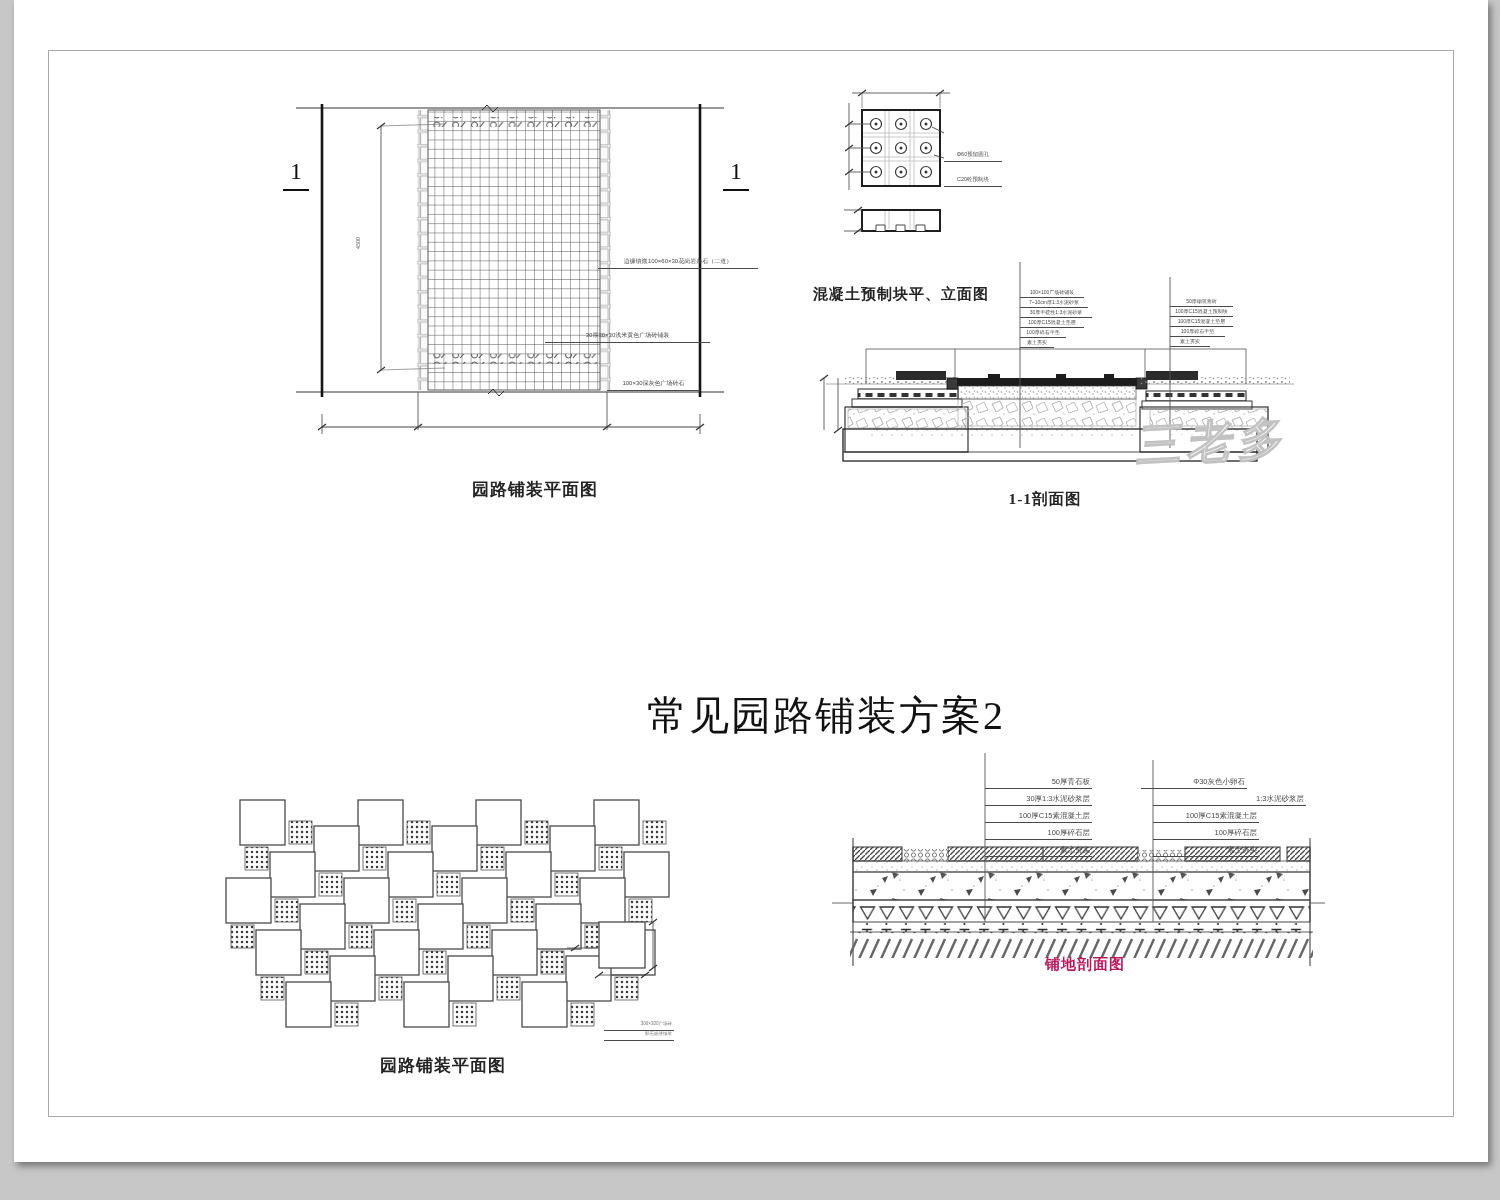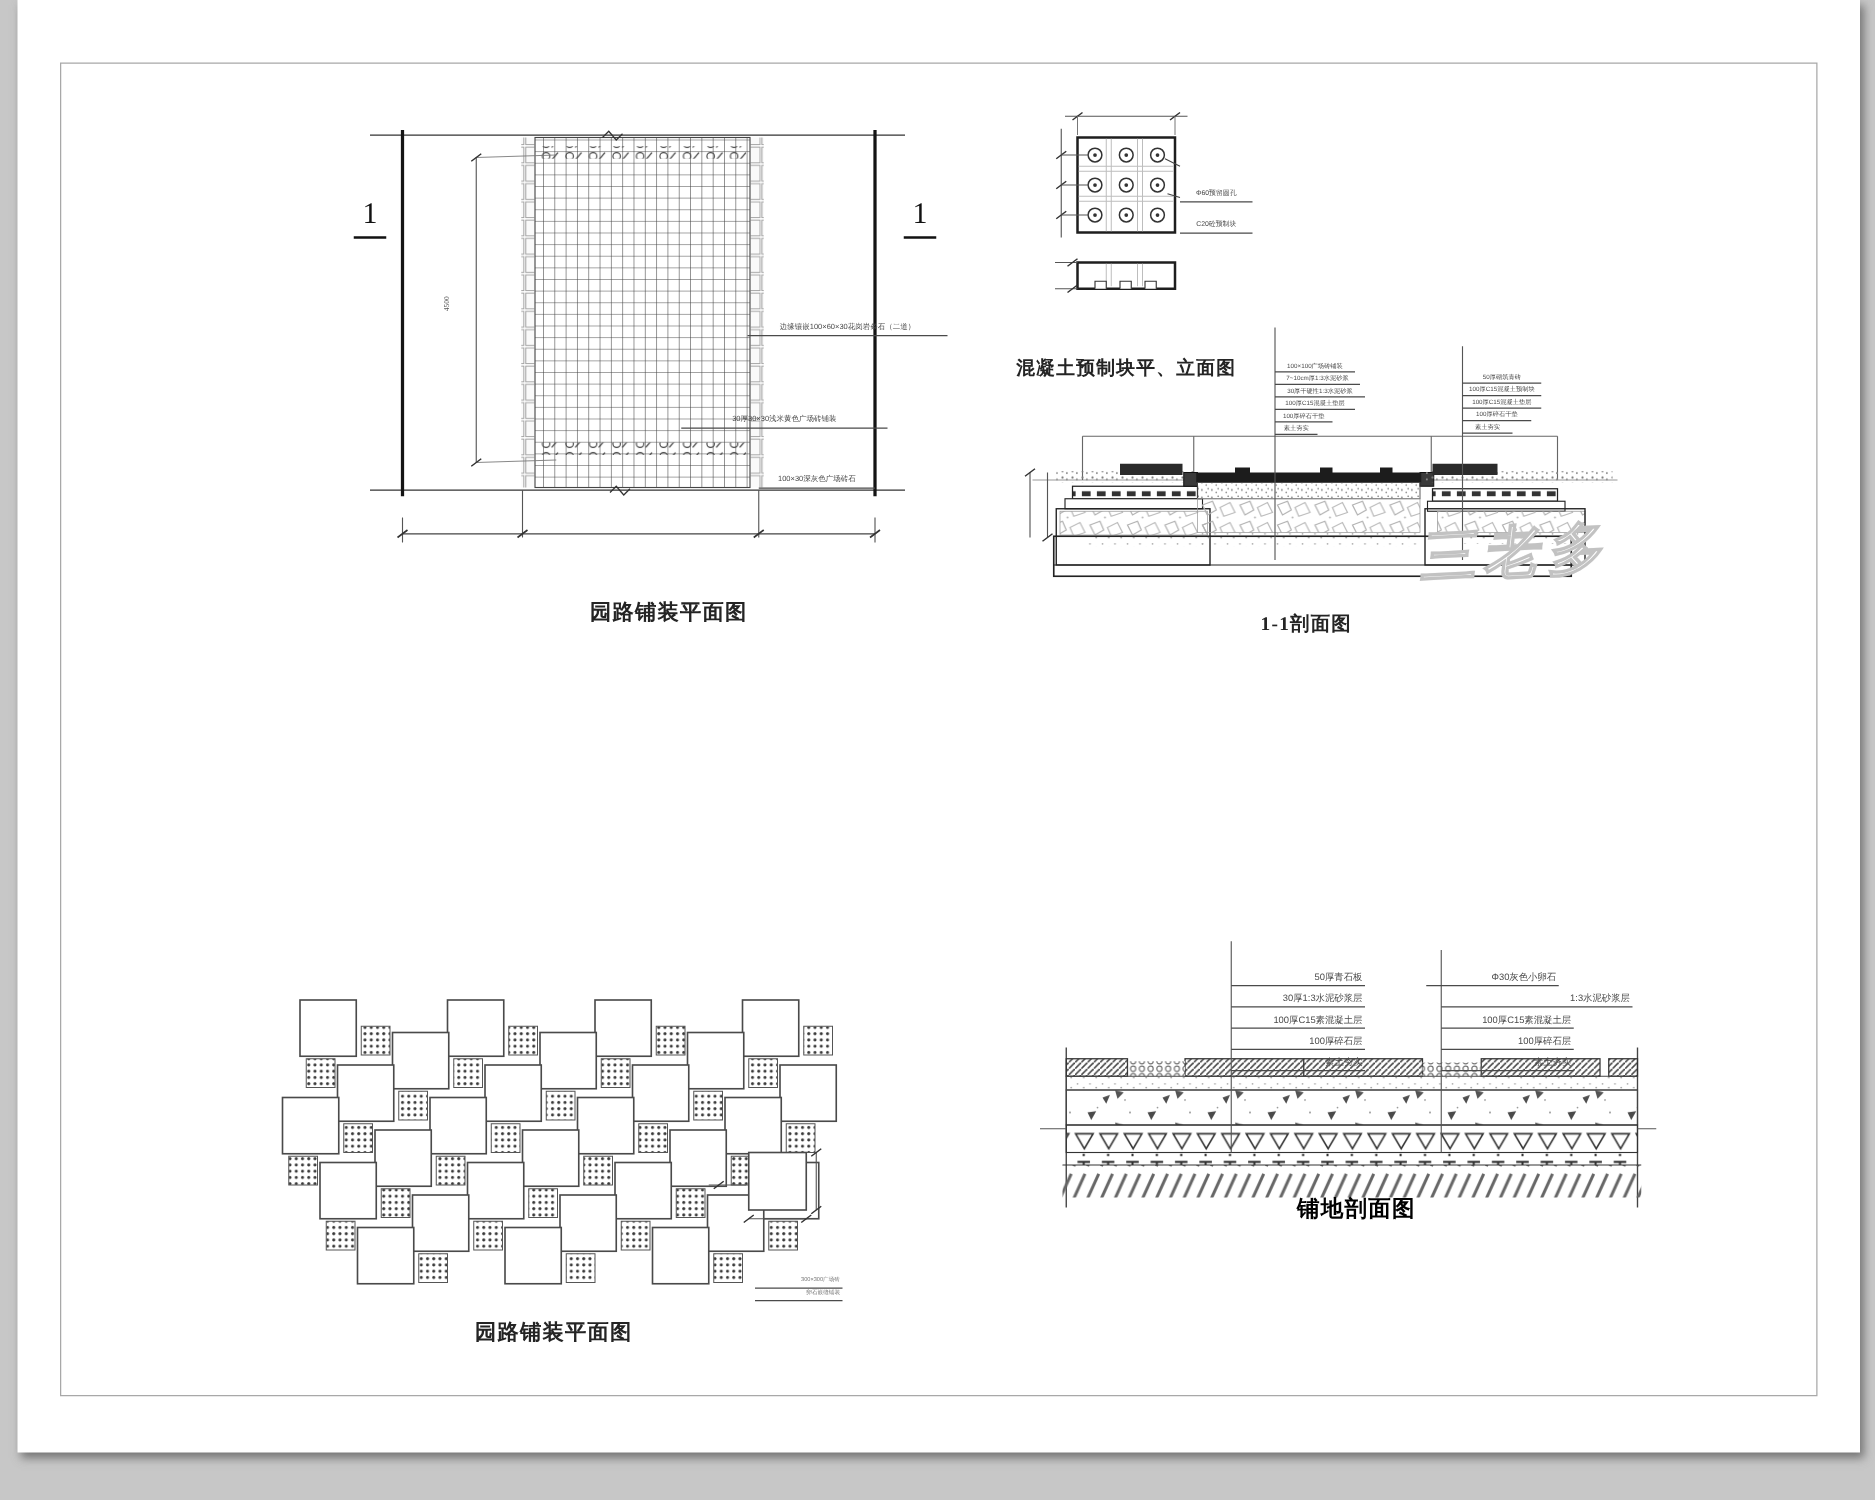--- a/index.html
+++ b/index.html
@@ -326,17 +326,18 @@
   <div class="leader lr z5" style="left:1153px;top:783px;width:104px;height:11px;font-size:7.5px;">100厚C15素混凝土层</div>
   <div class="leader lr z5" style="left:1153px;top:800px;width:104px;height:11px;font-size:7.5px;">100厚碎石层</div>
   <div class="leader lr z5" style="left:1153px;top:817px;width:104px;height:11px;font-size:7.5px;">素土夯实</div>
 
   <div class="leader lr z5" style="left:604px;top:993px;width:68px;height:9px;font-size:4.5px;border-bottom-width:0.8px;color:#777;">300×300广场砖</div>
   <div class="leader lr z5" style="left:604px;top:1003px;width:68px;height:9px;font-size:4.5px;border-bottom-width:0.8px;color:#777;">卵石嵌缝铺装</div>
 
   <div class="t title z5" style="left:455px;top:478px;width:160px;font-size:17px;">园路铺装平面图</div>
   <div class="t title z5" style="left:813px;top:245px;width:170px;font-size:15px;text-align:left;margin-top:40px;">混凝土预制块平、立面图</div>
   <div class="t title z5" style="left:990px;top:489px;width:110px;font-size:15.5px;text-align:center;">1-1剖面图</div>
+  <div class="t z5" style="left:620px;top:688px;width:412px;font-size:40px;text-align:center;color:#111;letter-spacing:2px;">常见园路铺装方案2</div>
   <div class="t title z5" style="left:368px;top:1054px;width:150px;font-size:17px;">园路铺装平面图</div>
-  <div class="t title z5" style="left:1030px;top:955px;width:110px;font-size:18px;color:#000000;">铺地剖面图</div>
+  <div class="t title z5" style="left:1030px;top:955px;width:110px;font-size:15px;color:#be185d;">铺地剖面图</div>
 
   <div id="watermark">三老多</div>
 </div>
 
 </body></html>

